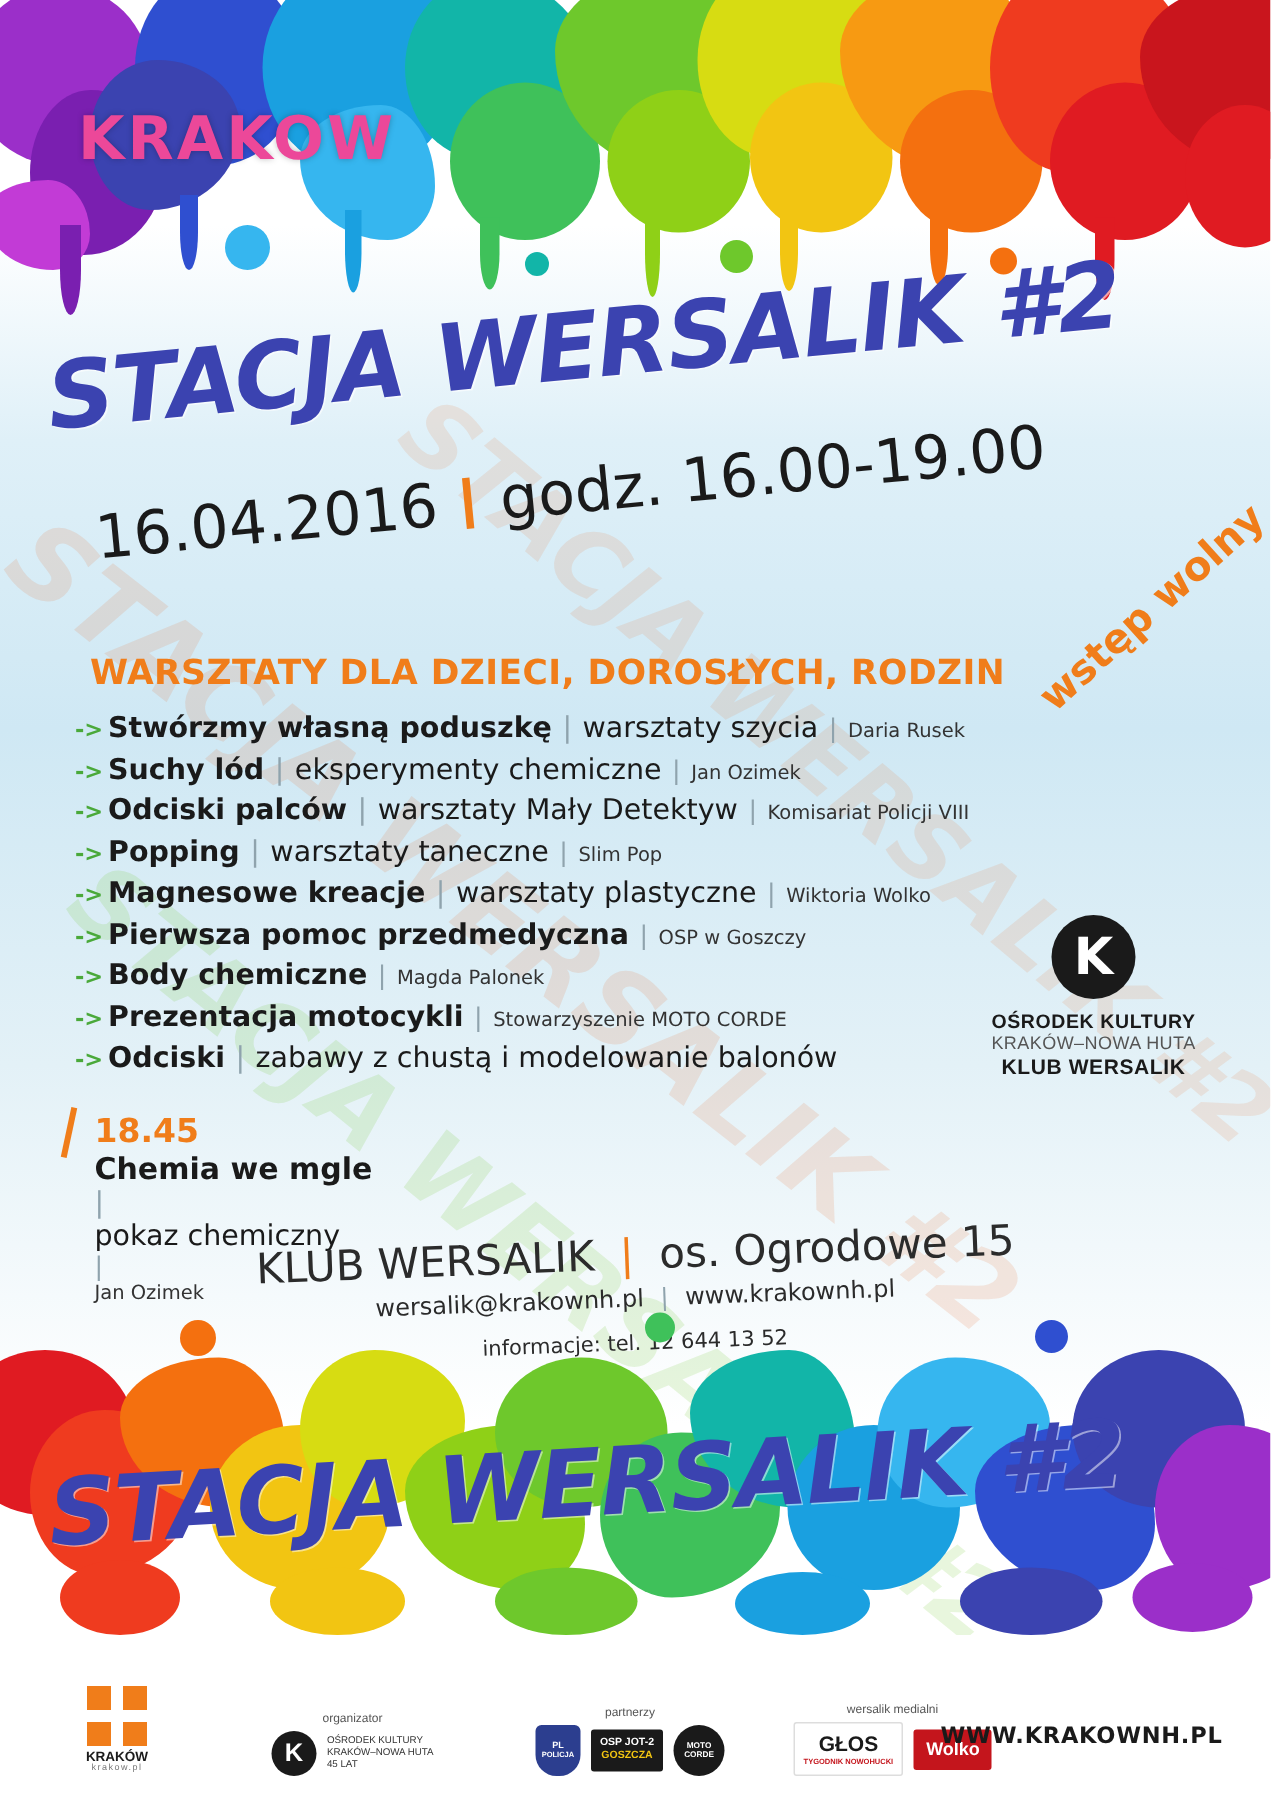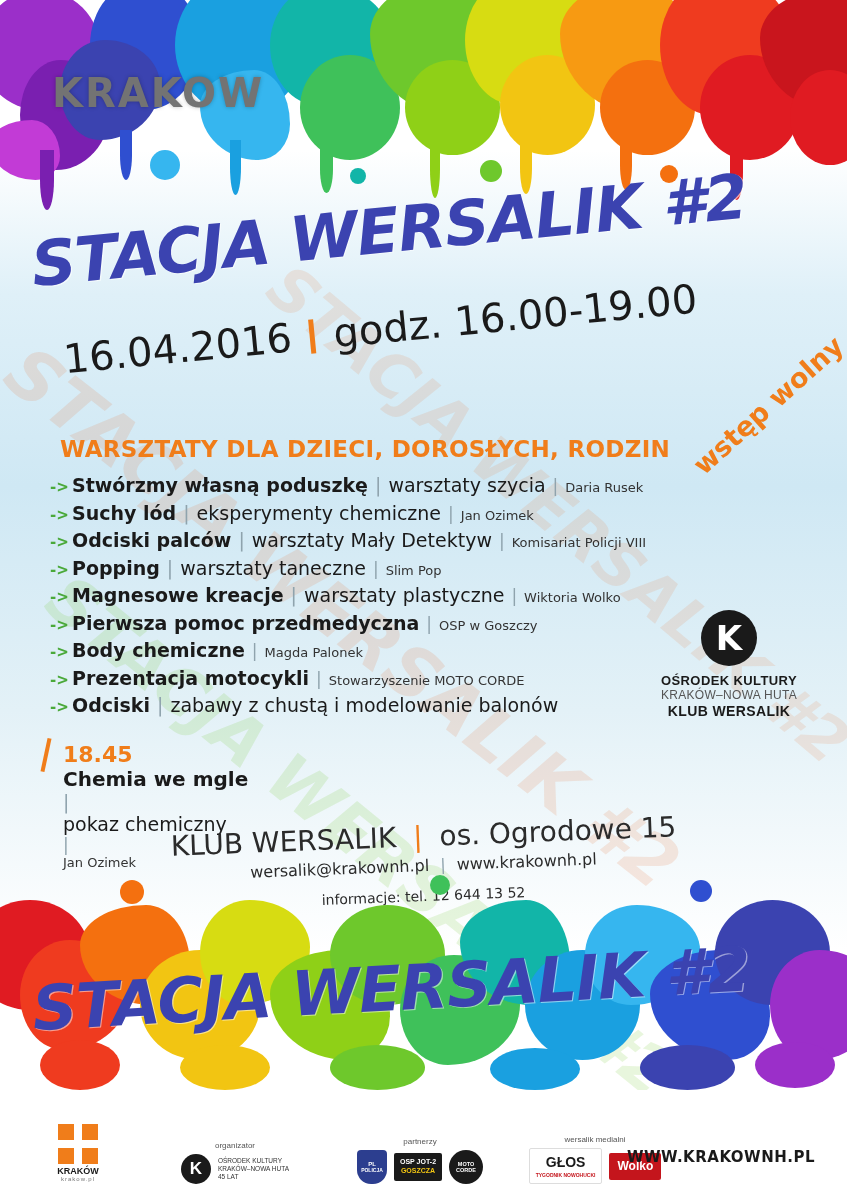--- a/index.html
+++ b/index.html
@@ -31,21 +31,21 @@
     white-space:nowrap;
     transform-origin:left top;
     pointer-events:none;
   }
 
   
   .krakow-logo{
     position:absolute;left:52px;top:70px;
     font-family:"DejaVu Sans", sans-serif;
     font-weight:bold;font-size:40px;letter-spacing:2px;
-    color:#737373;
+    color:#ec4899;
     text-shadow:0 0 4px rgba(0,0,0,0.25);
   }
 
   .title-main{
     position:absolute;left:30px;top:196px;width:800px;
     font-family:"DejaVu Sans", sans-serif;
     font-weight:bold;font-style:italic;
     font-size:62px;line-height:1.0;
     color:#3b43b0;
     letter-spacing:-1px;

